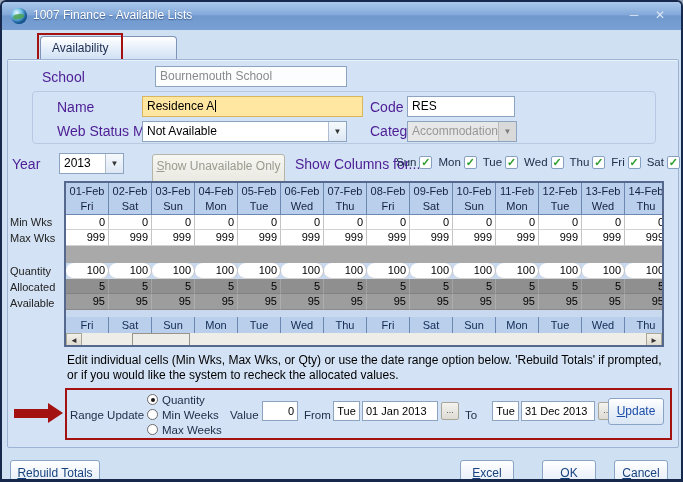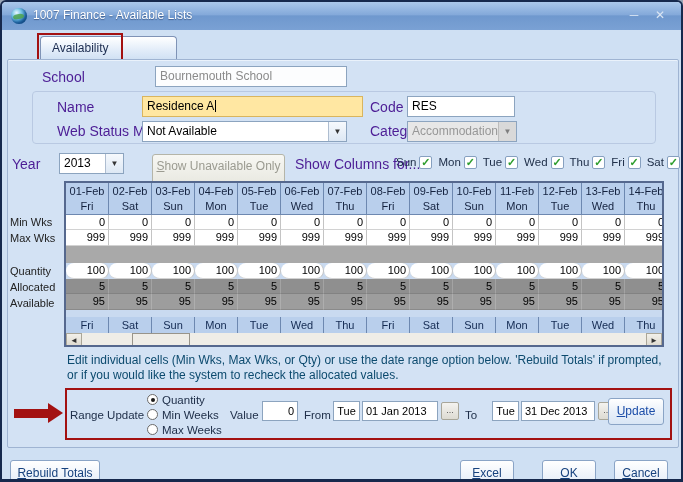--- a/index.html
+++ b/index.html
@@ -120,21 +120,21 @@
 
   .hscroll { position:relative; height:16px; width:596px; background:#efede7; }
   .sb-btn {
     position:absolute; top:0; width:16px; height:16px; background:linear-gradient(180deg,#f2f0ea,#d9d5c9);
     border:1px solid #aaa698; text-align:center; line-height:14px; font-size:8px; color:#333;
   }
   .sb-left { left:0; } .sb-right { right:0; }
   .sb-thumb { position:absolute; left:66px; top:0; width:58px; height:16px; background:linear-gradient(180deg,#ece9e0,#d2celf 90%,#d2cec2); border:1px solid #98948a; }
 
   
-  .note { position:absolute; left:65px; top:351px; width:597px; font-size:12px; line-height:14.5px; color:#0c4a6e; }
+  .note { position:absolute; left:65px; top:351px; width:597px; font-size:12px; line-height:14.5px; color:#000000; }
 
   .range-box { position:absolute; left:63px; top:386px; width:607px; height:52px; border:2px solid #a31111; }
   .arrow-tail { position:absolute; left:12px; top:407px; width:34px; height:9px; background:#a31111; }
   .arrow-head {
     position:absolute; left:46px; top:401px; width:0; height:0;
     border-top:10px solid transparent; border-bottom:10px solid transparent; border-left:15px solid #a31111;
   }
   .s-lbl { position:absolute; font-size:11.5px; color:#20304a; line-height:20px; white-space:nowrap; }
   .s-field { position:absolute; height:20px; background:#fff; border:1px solid #8ca4bf; font-size:11px; line-height:18px; padding:0 3px; white-space:nowrap; overflow:hidden; }
   .radios { position:absolute; left:145px; top:390px; }

